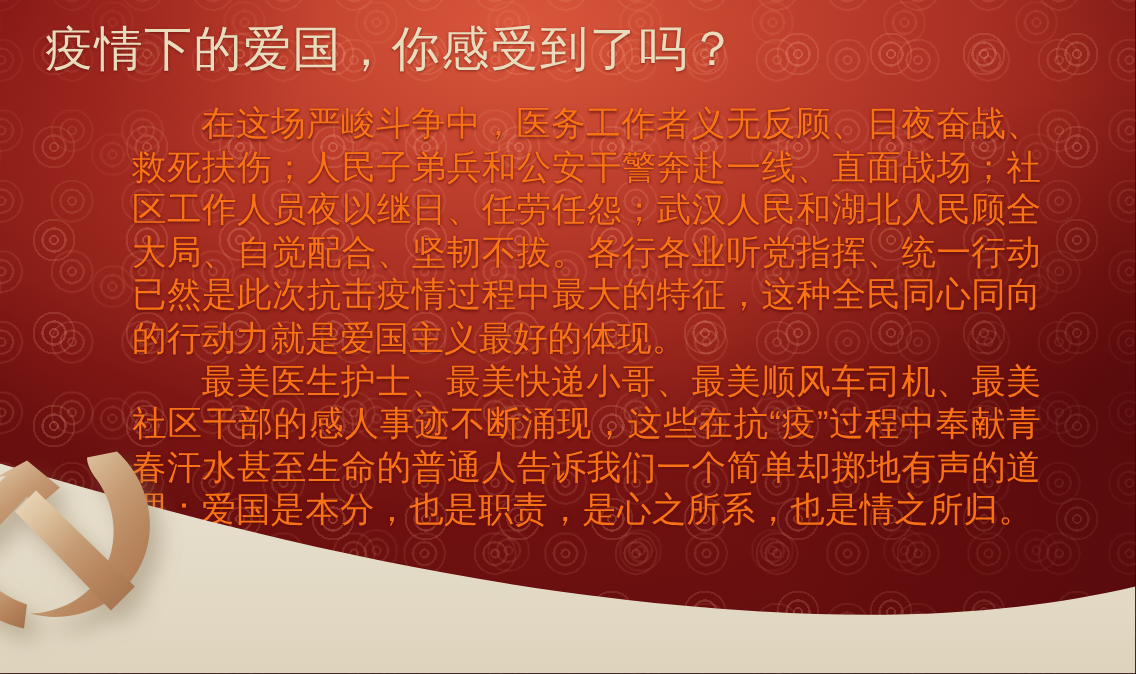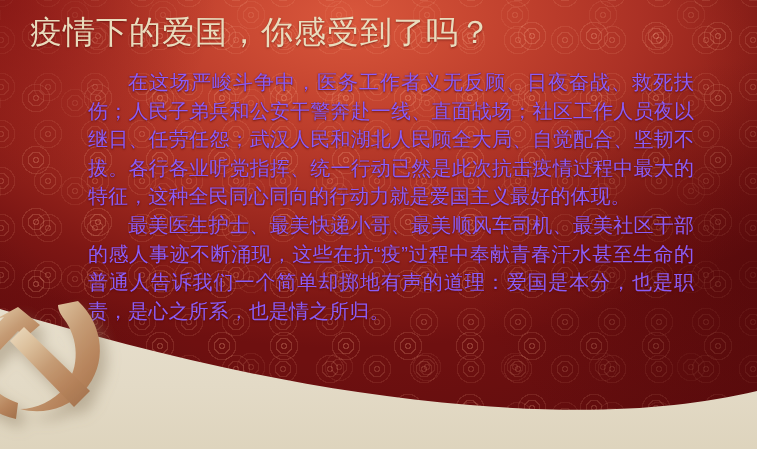--- a/index.html
+++ b/index.html
@@ -99,23 +99,23 @@
     white-space: nowrap;
   }
 
   
   .body-copy {
     position: absolute;
     left: 88px;
     top: 68px;
     width: 606px;
     font-family: "Liberation Sans", "DejaVu Sans", sans-serif;
-    font-size: 20px;
+    font-size: 23px;
     line-height: 28.6px;
-    color: #8b5cf6;
+    color: #f97316;
     text-align: justify;
     text-justify: inter-character;
     letter-spacing: 0.1px;
     text-shadow: 0 1px 2px rgba(90,12,10,0.75), 0 0 1px rgba(120,20,16,0.6);
   }
   .body-copy p {
     margin: 0;
     text-indent: 2em;
   }
 </style>

